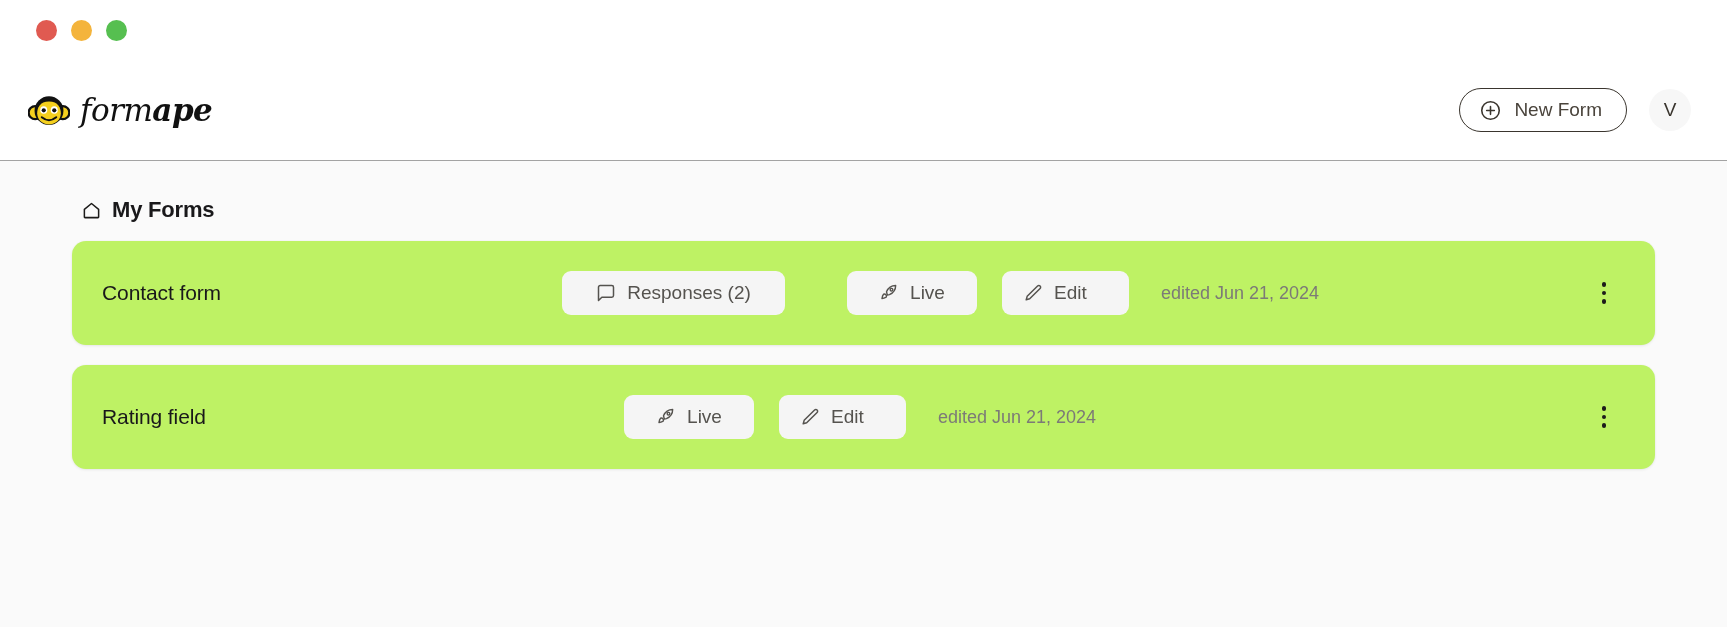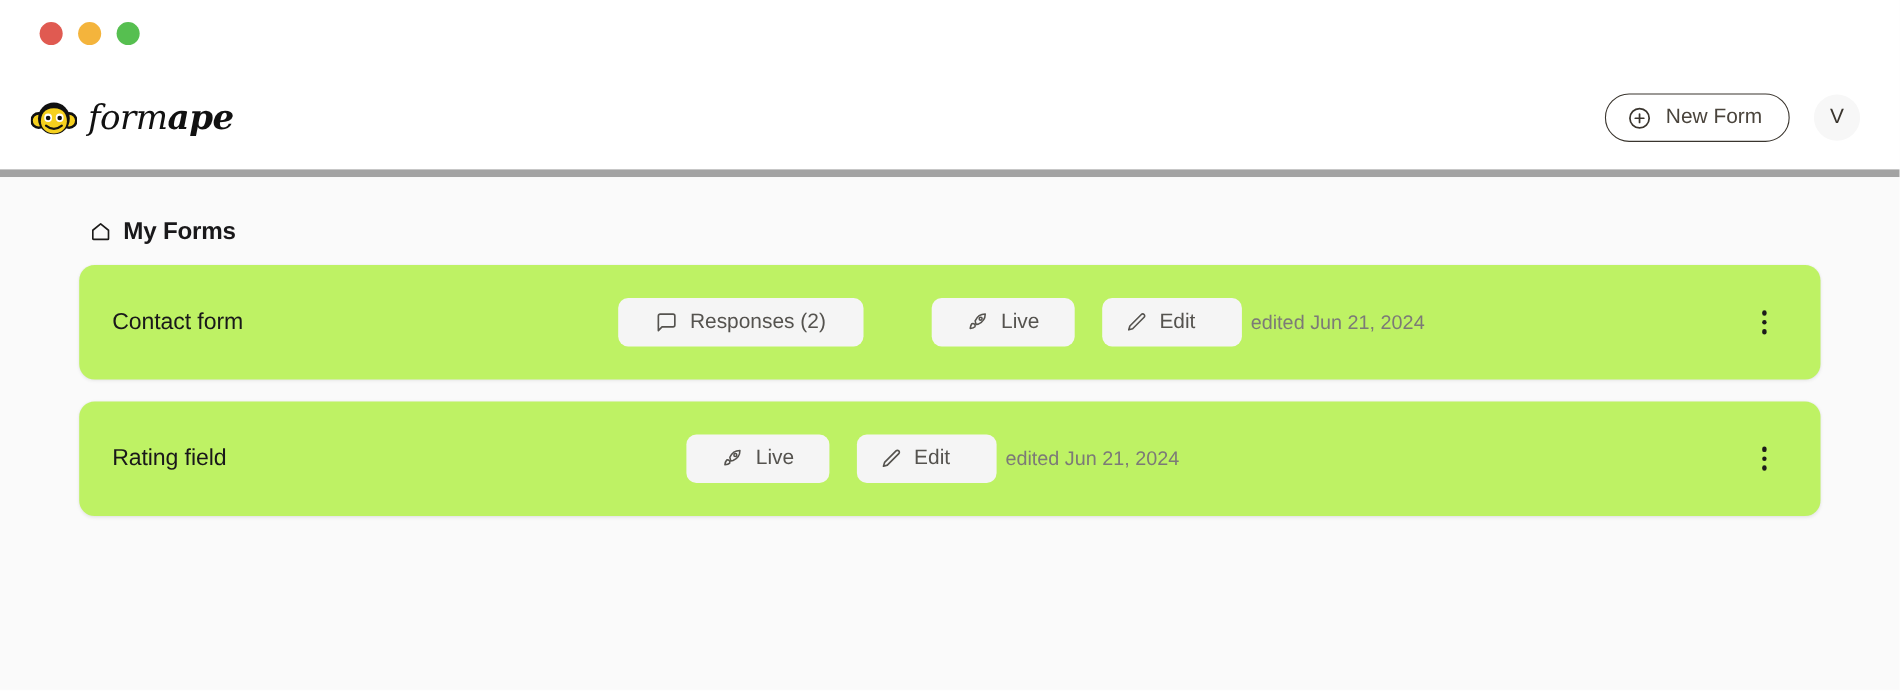--- a/index.html
+++ b/index.html
@@ -32,21 +32,21 @@
     flex: 0 0 auto;
   }
   .tl-red    { background: #e05a51; }
   .tl-yellow { background: #f4b43c; }
   .tl-green  { background: #56bf50; }
 
   
   .app-header {
     height: 101px;
     background: #ffffff;
-    border-bottom: 7px solid #a3a3a3;
+    border-bottom: 1px solid #a3a3a3;
     display: flex;
     align-items: center;
     padding: 0 36px 0 28px;
   }
 
   .brand {
     display: flex;
     align-items: center;
     gap: 10px;
   }
@@ -187,21 +187,21 @@
   .pill-responses { width: 223px; justify-content: center; }
   .pill-live      { width: 130px; justify-content: center; }
   .pill-edit      { width: 127px; }
 
   .gap-a { width: 62px; flex: 0 0 auto; }
   .gap-b { width: 25px; flex: 0 0 auto; }
 
   .edited-text {
     font-size: 18px;
     color: #7c7a77;
-    margin-left: 8px;
+    margin-left: 32px;
     white-space: nowrap;
   }
 
   .card-spacer { flex: 1 1 auto; }
 
   .kebab-btn {
     width: 34px;
     height: 40px;
     display: flex;
     flex-direction: column;

